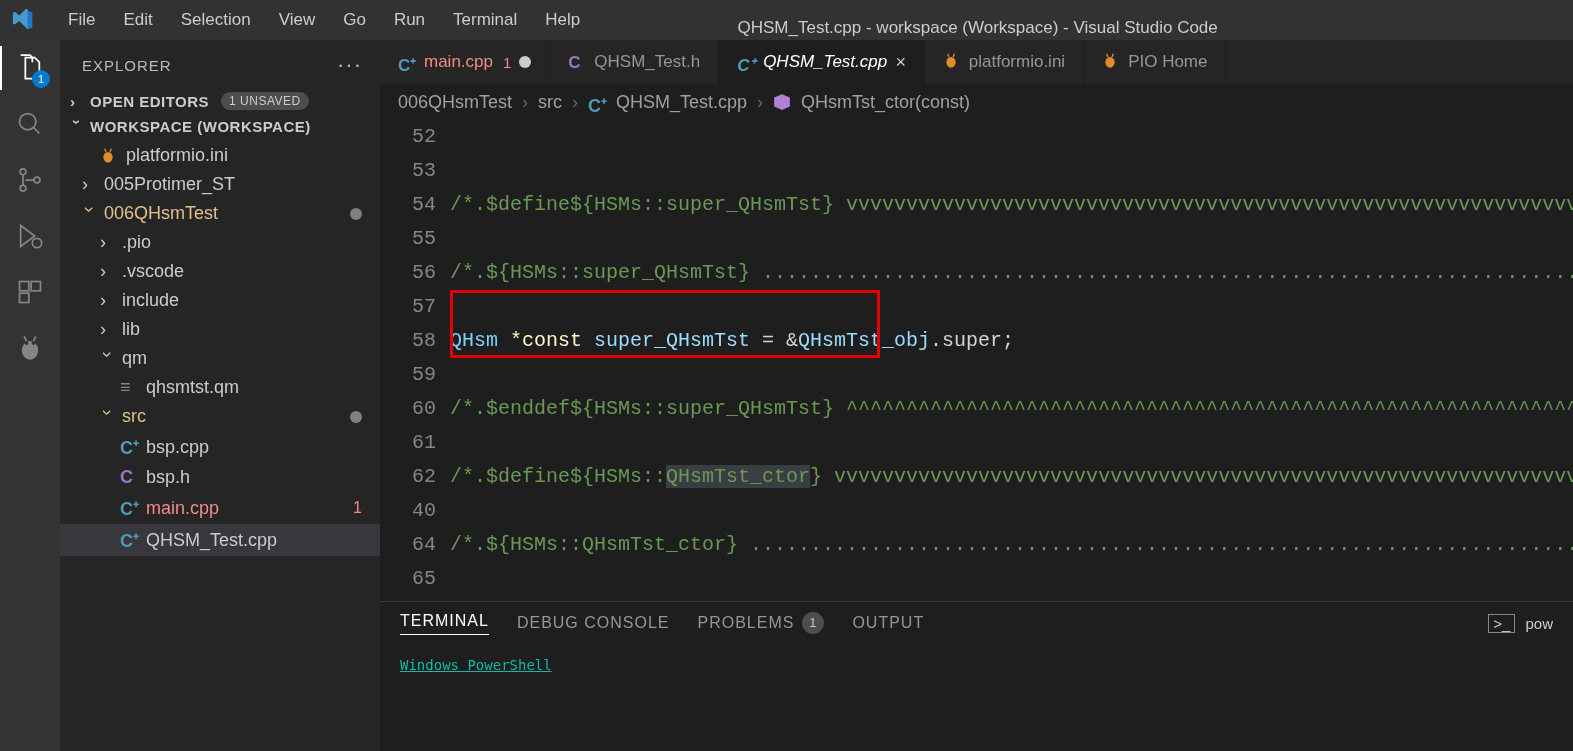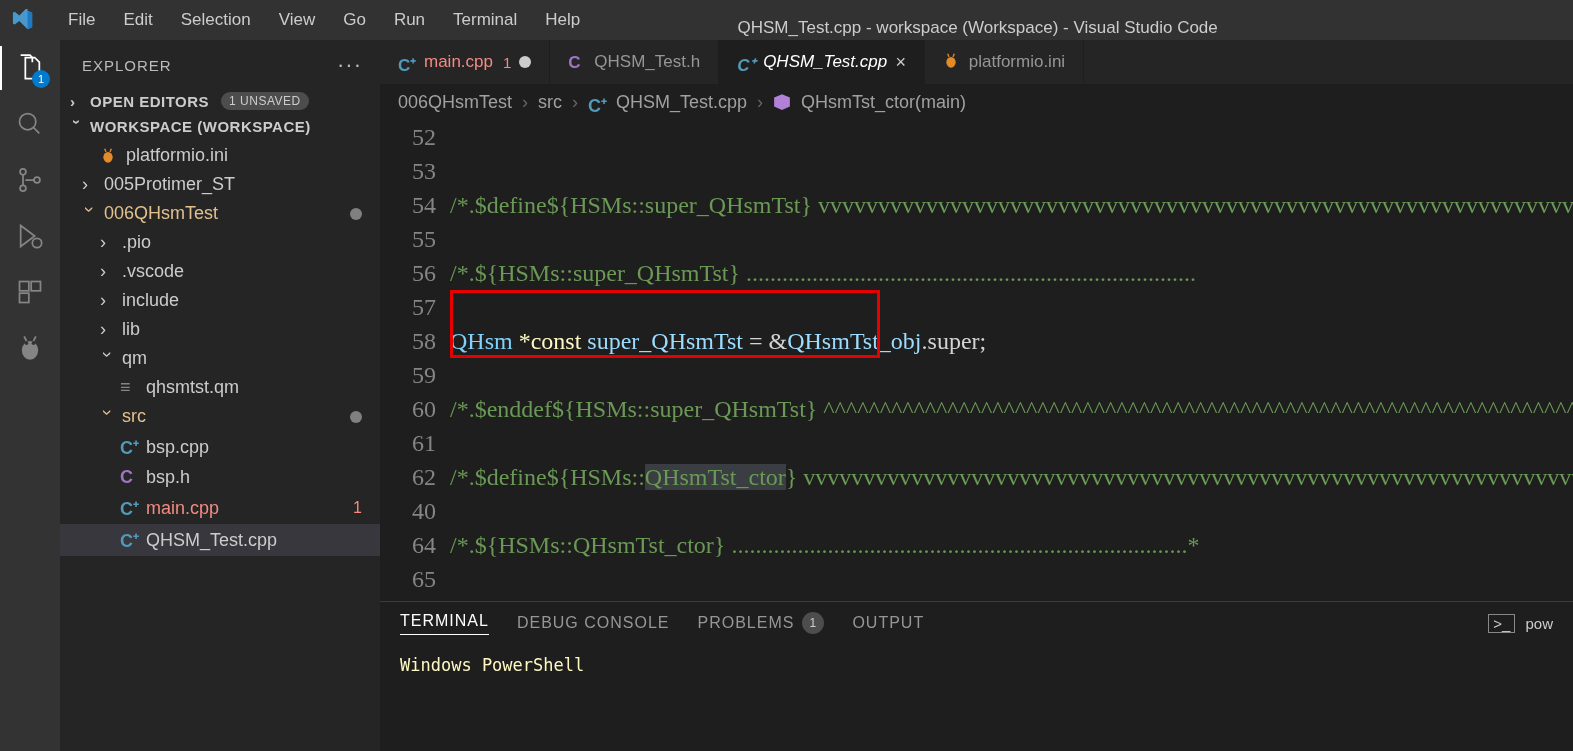--- a/index.html
+++ b/index.html
@@ -149,21 +149,21 @@
 .tab .tdot{ width:12px;height:12px;background:#cccccc;border-radius:50%;}
 .tab .terr{ color:#f28b82;font-size:15px;margin-left:2px;}
 .tab .close{ font-size:18px; color:#cccccc;}
 .breadcrumbs{
   display:flex;align-items:center;gap:10px;
   padding:6px 18px;color:#a0a0a0;height:36px;font-size:18px;
 }
 .breadcrumbs .sep{color:#666;}
 .breadcrumbs .bicon{width:18px;height:18px;display:inline-flex;}
 .code-area{
-  flex:1;display:flex;font-family:Liberation Serif, serif;font-size:24px;line-height:34px;
+  flex:1;display:flex;font-family:Liberation Mono, monospace;font-size:20px;line-height:34px;
   overflow:hidden;
 }
 .gutter{
   width:70px;text-align:right;color:#858585;padding-right:14px;user-select:none;
 }
 .code-lines{ flex:1; white-space:pre; color:#d4d4d4; position:relative; min-width:0; overflow:hidden;}
 .cline{height:34px;}
 .tok-comment{color:#6a9955;}
 .tok-kw{color:#fef9c3;}
 .tok-type{color:#7dd3fc;}
@@ -179,22 +179,22 @@
   height:150px;display:flex;flex-direction:column;
 }
 .panel-tabs{
   display:flex;align-items:center;gap:28px;padding:8px 20px;height:42px;
 }
 .panel-tab{ font-size:16px;letter-spacing:1px;color:#969696;cursor:pointer;display:flex;align-items:center;gap:8px;}
 .panel-tab.active{ color:#ffffff; border-bottom:1px solid #fff; padding-bottom:4px;}
 .panel-tab .pbadge{background:#4d4d4d;color:#ccc;font-size:12px;width:22px;height:22px;border-radius:11px;display:flex;align-items:center;justify-content:center;}
 .panel-right{margin-left:auto;display:flex;align-items:center;gap:10px;}
 .terminal-body{
-  font-family:"Consolas",monospace;font-size:17px;line-height:30px;
-  color:#fef9c3;padding:6px 20px;
+  font-family:"Consolas",monospace;font-size:14px;line-height:30px;
+  color:#14b8a6;padding:6px 20px;text-decoration:underline;
 }
 </style>
 </head>
 <body>
 
 <div class="titlebar">
   <span class="logo">
     <svg viewBox="0 0 24 24">
         <path fill="#4aa3df" d="M17 2l5 2v16l-5 2-9-9-5 4-2-1V4l2-1 5 4 9-9z" opacity=".9"></path>
         <path fill="#1e78c2" d="M17 2l5 2v16l-5 2V2z"></path>
@@ -365,36 +365,46 @@
       <div class="tab">
         <span class="ticon">
             <svg class="pio-icon-mini" viewBox="0 0 24 24">
               <ellipse cx="12" cy="14" rx="7" ry="8" fill="#e38b29"></ellipse>
               <line x1="9" y1="6" x2="7" y2="1" stroke="#e38b29" stroke-width="2"></line>
               <line x1="15" y1="6" x2="17" y2="1" stroke="#e38b29" stroke-width="2"></line>
             </svg>
           </span>
         <span>platformio.ini</span>
       </div>
+      <div class="tab">
+        <span class="ticon">
+            <svg class="pio-icon-mini" viewBox="0 0 24 24">
+              <ellipse cx="12" cy="14" rx="7" ry="8" fill="#e38b29"></ellipse>
+              <line x1="9" y1="6" x2="7" y2="1" stroke="#e38b29" stroke-width="2"></line>
+              <line x1="15" y1="6" x2="17" y2="1" stroke="#e38b29" stroke-width="2"></line>
+            </svg>
+          </span>
+        <span>PIO Home</span>
+      </div>
     </div>
 
     <div class="breadcrumbs">
       <span>006QHsmTest</span>
       <span class="sep">›</span>
       <span>src</span>
       <span class="sep">›</span>
       <span class="bicon" style="color:#519aba;font-weight:bold;">C⁺</span>
       <span>QHSM_Test.cpp</span>
       <span class="sep">›</span>
       <span class="bicon">
           <svg viewBox="0 0 16 16">
             <path fill="#b180d7" d="M8 1l7 3v8l-7 3-7-3V4z"></path>
           </svg>
         </span>
-      <span>QHsmTst_ctor(main)</span>
+      <span>QHsmTst_ctor(const)</span>
     </div>
 
     <div class="code-area">
       <div class="gutter">
         <div class="cline">52</div>
           <div class="cline">53</div>
           <div class="cline">54</div>
           <div class="cline">55</div>
         <div class="cline">56</div>
           <div class="cline">57</div>

